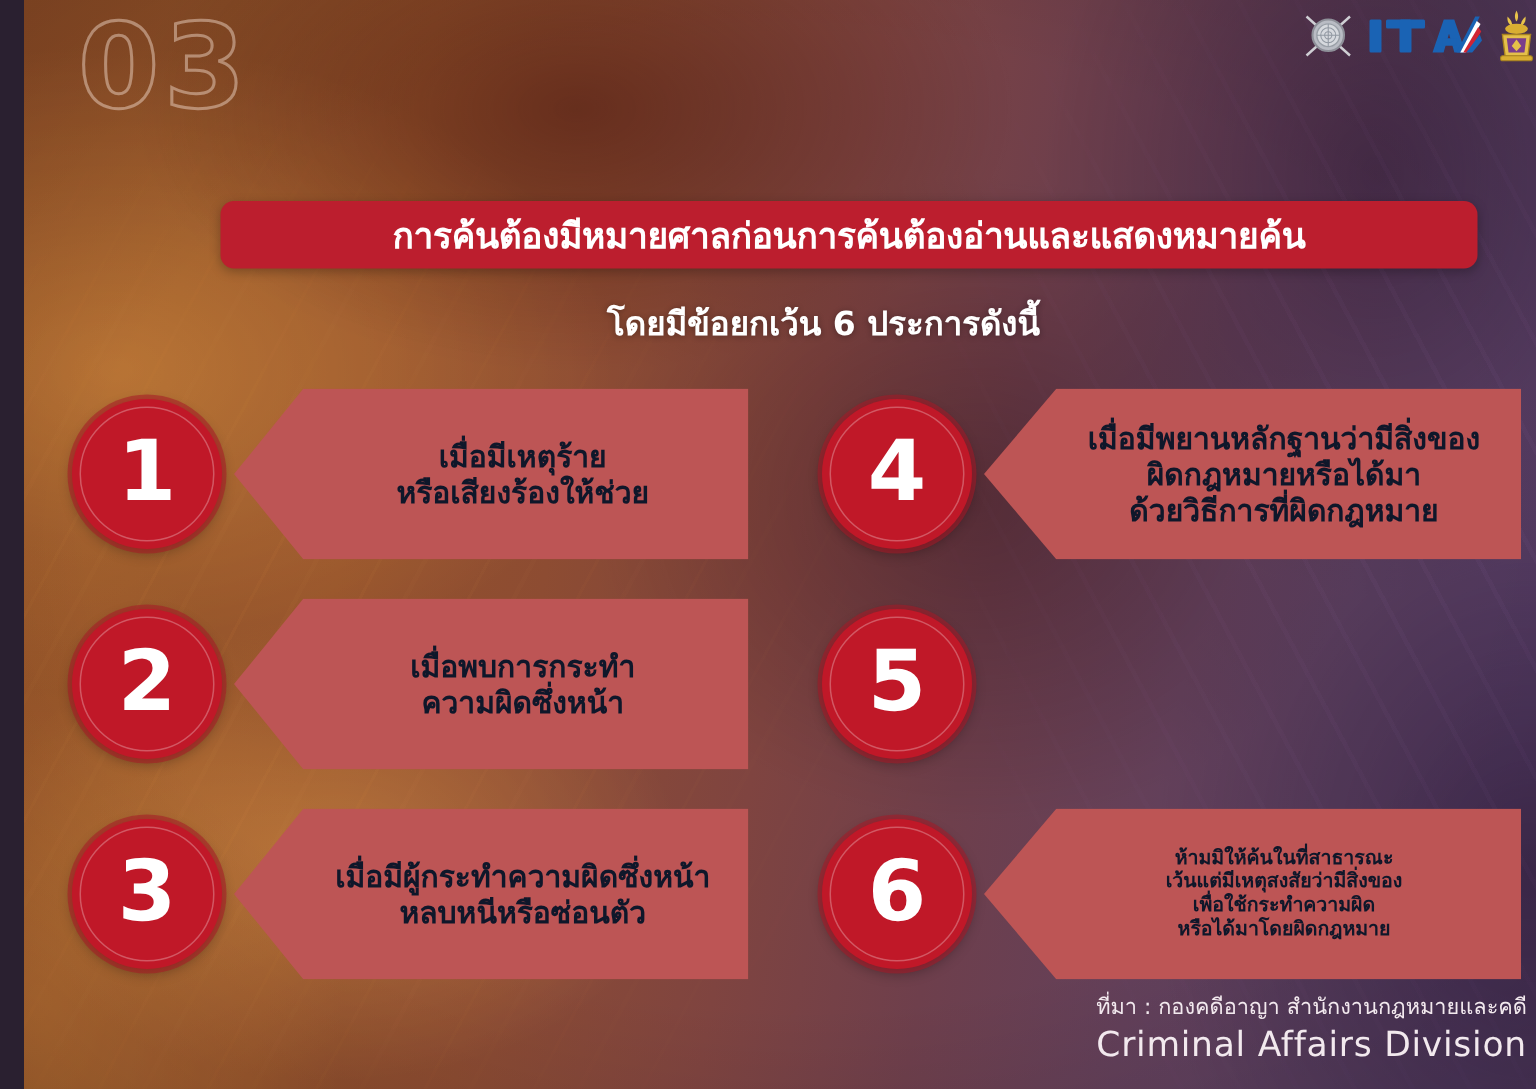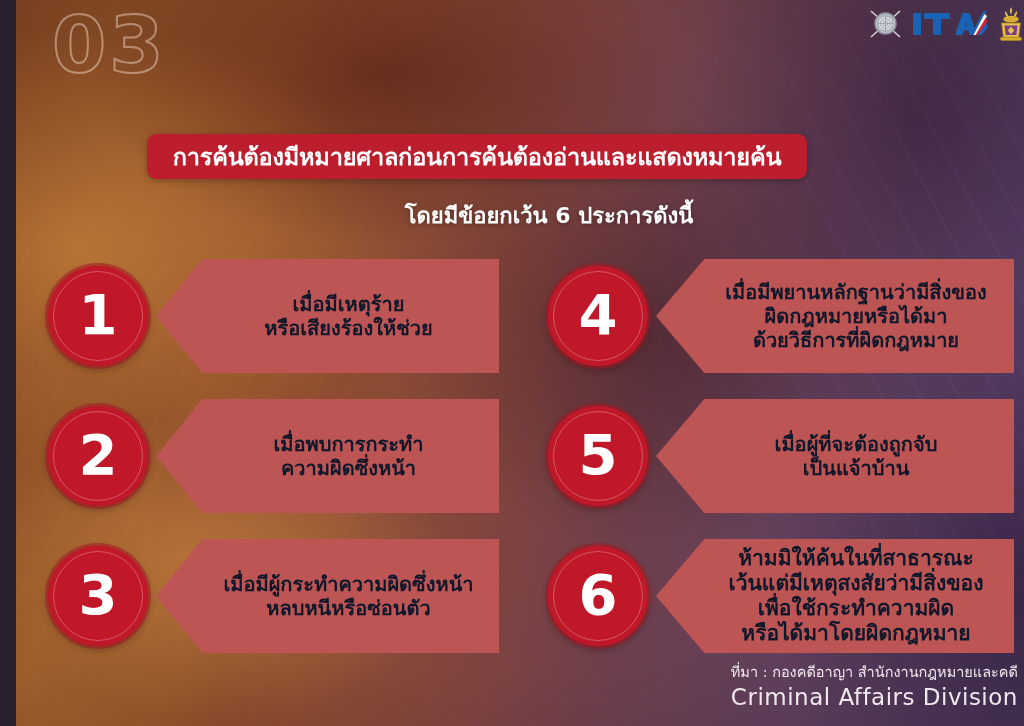--- a/index.html
+++ b/index.html
@@ -126,21 +126,21 @@
     font-weight: 700;
     line-height: 1.1;
     text-shadow: 0 2px 5px rgba(0,0,0,.30);
   }
 
   
   .banner {
     position: absolute;
     left: 131px;
     top: 134px;
-    width: 660px;
+    width: 838px;
     height: 45px;
     background: #bc1e2e;
     border-radius: 9px;
     display: flex;
     align-items: center;
     justify-content: center;
     box-shadow: 0 2px 7px rgba(0,0,0,.26);
   }
   .banner-text {
     color: #ffffff;
@@ -200,21 +200,21 @@
     color: #0f172a;
     font-size: 20px;
     font-weight: 700;
     line-height: 1.22;
     text-align: center;
     padding-left: 52px;
     padding-right: 10px;
     white-space: pre-line;
   }
   .arrow-text.lines-3 { font-size: 20px; line-height: 1.2; }
-  .arrow-text.lines-4 { font-size: 21px;   line-height: 1.2; }
+  .arrow-text.lines-4 { font-size: 13px;   line-height: 1.2; }
 
   
   .badge {
     position: absolute;
     left: 0;
     top: 0;
     width: 108px;
     height: 120px;
     display: flex;
     align-items: center;
@@ -379,24 +379,20 @@
 ด้วยวิธีการที่ผิดกฎหมาย</div>
       </div>
       <div class="badge">
         <div class="badge-circle">
           <span class="badge-num">4</span>
         </div>
       </div>
     </div>
 
     <div class="item col-right row-2">
-      <div class="arrow">
-        <div class="arrow-text lines-2">เมื่อผู้ที่จะต้องถูกจับ
-เป็นแจ้าบ้าน</div>
-      </div>
       <div class="badge">
         <div class="badge-circle">
           <span class="badge-num">5</span>
         </div>
       </div>
     </div>
 
     <div class="item col-right row-3">
       <div class="arrow">
         <div class="arrow-text lines-4">ห้ามมิให้ค้นในที่สาธารณะ

